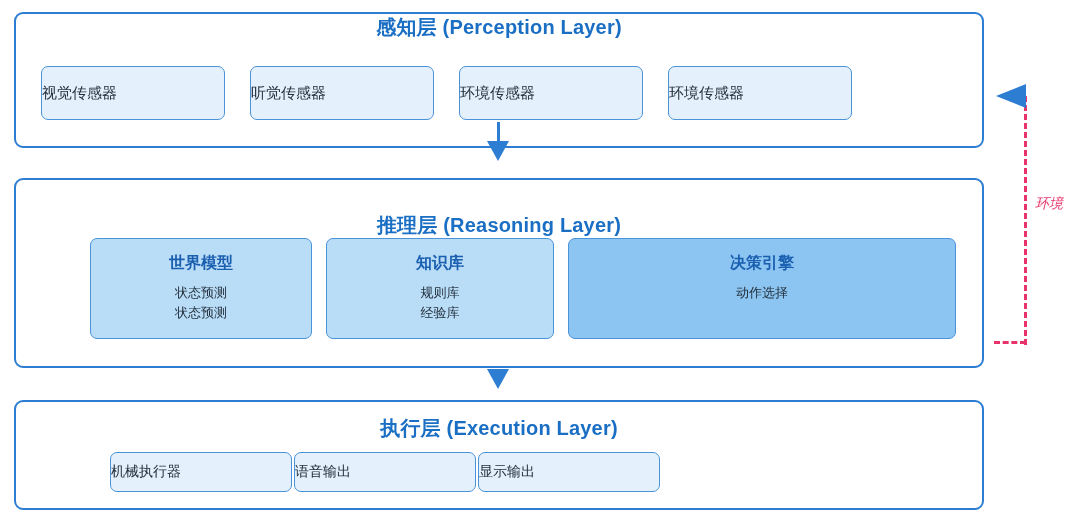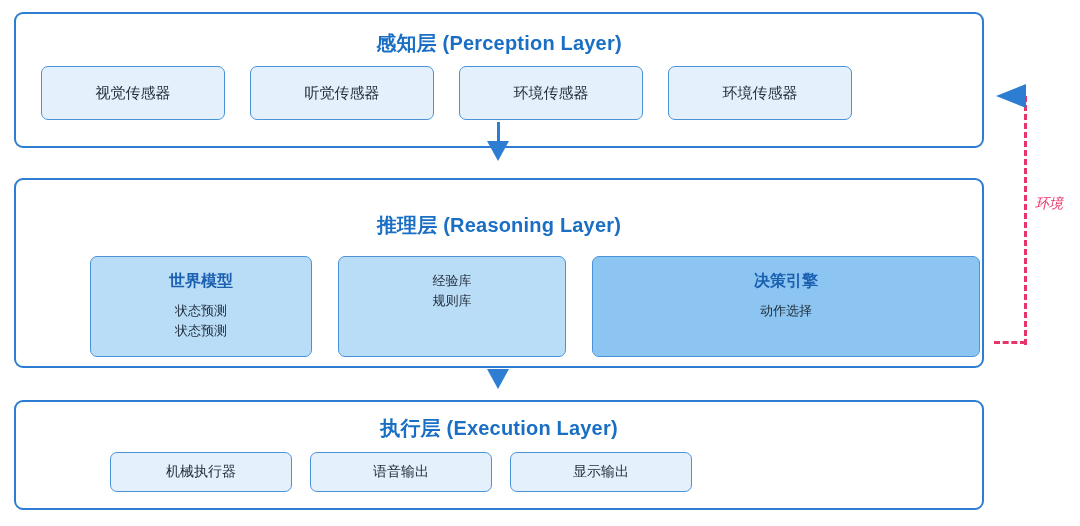--- a/index.html
+++ b/index.html
@@ -37,61 +37,60 @@
     position: absolute;
     left: 0;
     right: 0;
     text-align: center;
     font-size: 20px;
     font-weight: bold;
     color: #1a6fc4;
     letter-spacing: 0.2px;
     white-space: nowrap;
   }
-  #layer-perception .layer-title { top: 16px; }
+  #layer-perception .layer-title { top: 0; }
   #layer-reasoning  .layer-title { top: 32px; }
   #layer-execution  .layer-title { top: 13px; }
 
   
   .node-row {
     position: absolute;
     display: flex;
   }
   #perception-row {
     top: 66px;
     left: 41px;
     gap: 25px;
   }
   #execution-row {
     top: 452px;
     left: 110px;
-    gap: 18px;
+    gap: 2px;
   }
 
   .node {
     box-sizing: border-box;
     background: #e4f0fb;
     border: 1.6px solid #4a93d9;
     border-radius: 7px;
     display: flex;
     align-items: center;
-    justify-content: center;
     color: #23303d;
     font-size: 15px;
   }
   #perception-row .node { width: 184px; height: 54px; }
   #execution-row  .node { width: 182px; height: 40px; font-size: 14px; }
 
   
   #reasoning-row {
     position: absolute;
-    top: 256px;
+    top: 238px;
     left: 55px;
     display: flex;
-    gap: 26px;
+    gap: 14px;
     padding-left: 35px;
   }
   .module {
     box-sizing: border-box;
     border: 1.6px solid #4a93d9;
     border-radius: 7px;
     height: 101px;
     padding-top: 14px;
     text-align: center;
   }
@@ -198,22 +197,23 @@
     <div class="layer-title">推理层 (Reasoning Layer)</div>
   </div>
 
   <div id="reasoning-row">
     <div class="module tone-light" id="mod-0">
       <div class="module-title">世界模型</div>
       <div class="module-line">状态预测</div>
       <div class="module-line">状态预测</div>
     </div>
     <div class="module tone-light" id="mod-1">
+      <div class="module-title">知识库</div>
+      <div class="module-line">规则库</div>
       <div class="module-line">经验库</div>
-      <div class="module-line">规则库</div>
     </div>
     <div class="module tone-strong" id="mod-2">
       <div class="module-title">决策引擎</div>
       <div class="module-line">动作选择</div>
     </div>
   </div>
 
   <div class="conn-head" id="arrow2-head"></div>
 
   <div class="layer" id="layer-execution">

